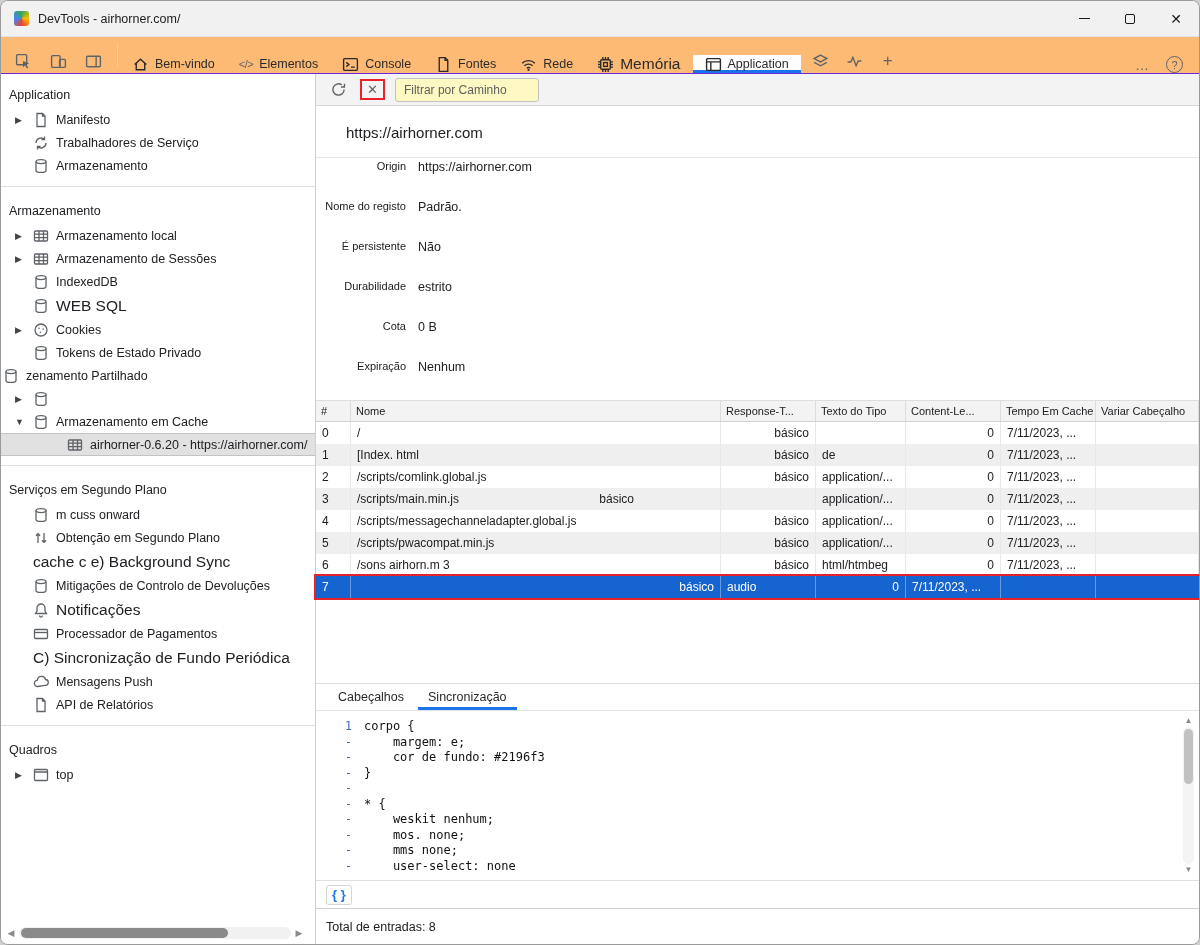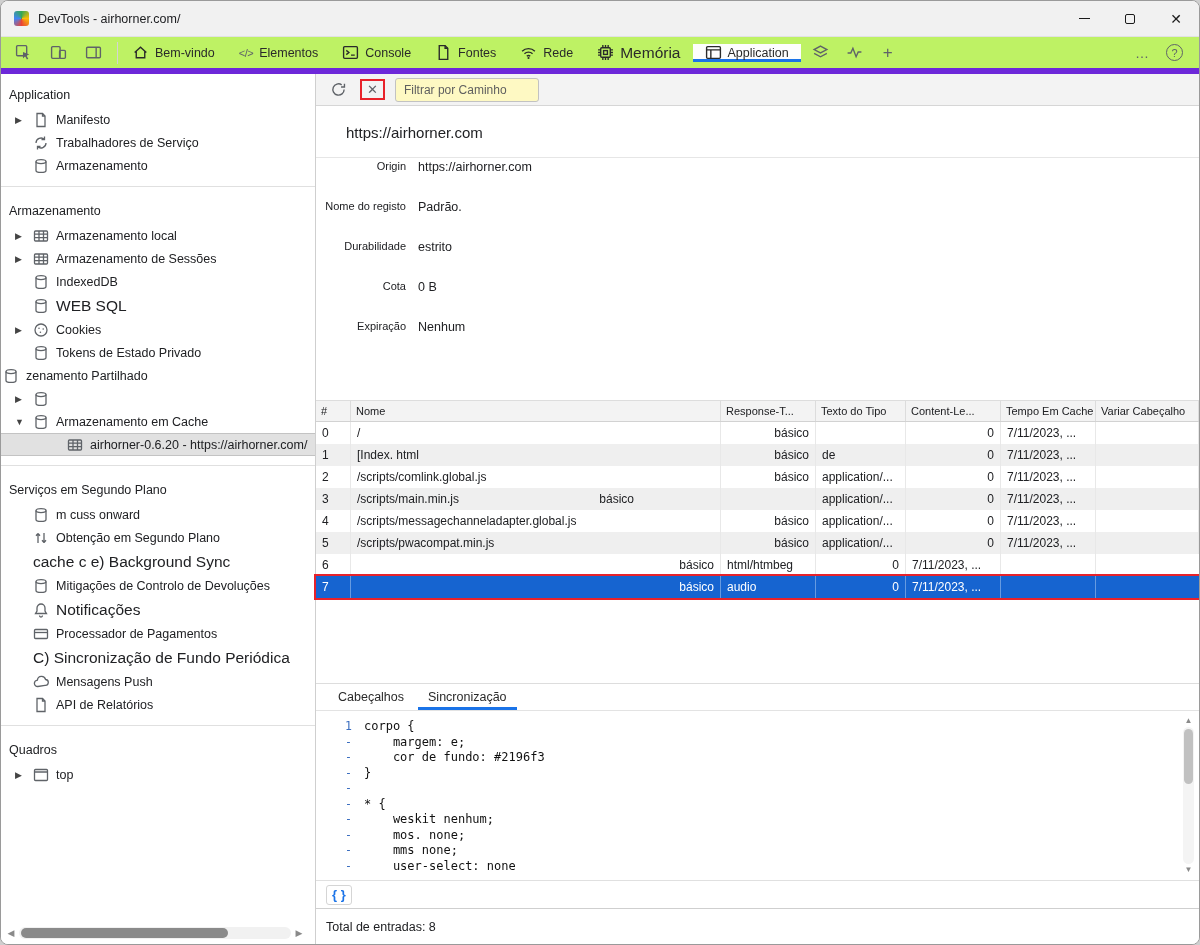--- a/index.html
+++ b/index.html
@@ -9,21 +9,21 @@
   
   .titlebar{flex:0 0 36px;background:#f1f1f1;display:flex;align-items:center;border-bottom:1px solid #e2e2e2}
   .tb-left{display:flex;align-items:center;gap:9px;padding-left:13px;flex:1}
   .logo{width:15px;height:15px;border-radius:3px;background:conic-gradient(#34a853,#fbbc05,#ea4335,#4285f4,#34a853)}
   .tb-title{font-size:12.5px}
   .win-controls{display:flex;height:100%}
   .win-btn{width:46px;height:100%;display:flex;align-items:center;justify-content:center;font-size:14px;color:#1a1a1a}
   .min-glyph{width:11px;border-top:1.5px solid #1a1a1a;display:inline-block}
   .max-glyph{width:10px;height:10px;border:1.5px solid #1a1a1a;border-radius:2px;display:inline-block}
   
-  .tabbar{flex:0 0 37px;background:#bef264;border-bottom:6px solid #6d28d9;display:flex;align-items:center}
+  .tabbar{flex:0 0 37px;background:#fdba74;border-bottom:1px solid #6d28d9;display:flex;align-items:flex-end}
   .tool-group{display:flex;align-items:center;gap:11px;padding:0 10px}
   .tool-btn{width:24px;height:24px;display:flex;align-items:center;justify-content:center;color:#5f6368}
   .ic{width:17px;height:17px;fill:none;stroke:currentColor;stroke-width:1.3}
   .vsep{width:1px;height:22px;background:#d4d4d4;margin:auto 2px}
   #tabs{display:flex;align-items:stretch}
   .tab{display:flex;align-items:center;gap:6px;padding:0 12px;color:#2a2a2a;white-space:nowrap}
   .tab.selected{box-shadow:inset 0 -3px 0 #1a73e8;background:#fdfdfd}
   .tab-label{font-size:12.5px}
   .tab-label.lg{font-size:15.5px}
   .icon-text{font-size:11px;color:#5f6368;letter-spacing:-0.5px}
@@ -486,20 +486,24 @@
       <div class="meta" id="meta">
           <div class="meta-row">
             <span class="meta-label">Origin</span>
             <span class="meta-value">https://airhorner.com</span>
           </div>
           <div class="meta-row">
             <span class="meta-label">Nome do registo</span>
             <span class="meta-value">Padrão.</span>
           </div>
           <div class="meta-row">
+            <span class="meta-label">É persistente</span>
+            <span class="meta-value">Não</span>
+          </div>
+          <div class="meta-row">
             <span class="meta-label">Durabilidade</span>
             <span class="meta-value">estrito</span>
           </div>
           <div class="meta-row">
             <span class="meta-label">Cota</span>
             <span class="meta-value">0 B</span>
           </div>
           <div class="meta-row">
             <span class="meta-label">Expiração</span>
             <span class="meta-value">Nenhum</span>
@@ -579,20 +583,23 @@
                 <span class="nome-text">/scripts/pwacompat.min.js</span>
               </div>
               <div class="td c2">básico</div>
               <div class="td c3">application/...</div>
               <div class="td c4">0</div>
               <div class="td c5">7/11/2023, ...</div>
               <div class="td c6"></div>
             </div>
             <div class="trow">
               <div class="td c0">6</div>
+              <div class="td c1">
+                <span class="nome-text">/sons airhorn.m 3</span>
+              </div>
               <div class="td c2">básico</div>
               <div class="td c3">html/htmbeg</div>
               <div class="td c4">0</div>
               <div class="td c5">7/11/2023, ...</div>
               <div class="td c6"></div>
             </div>
             <div class="trow odd selected">
               <div class="td c0">7</div>
               <div class="td c2">básico</div>
               <div class="td c3">audio</div>

